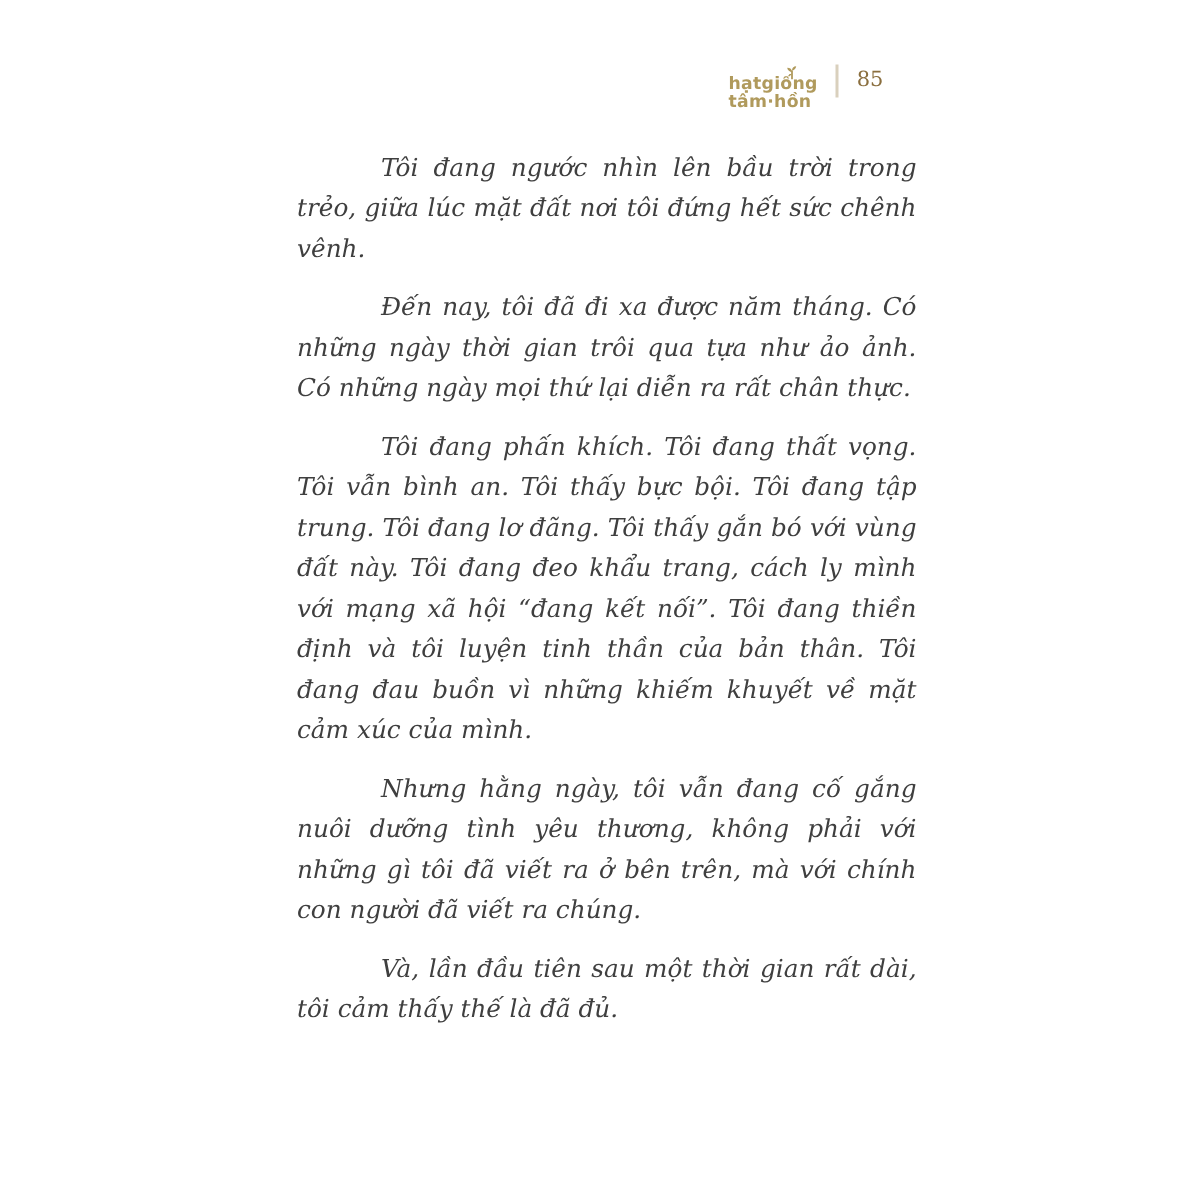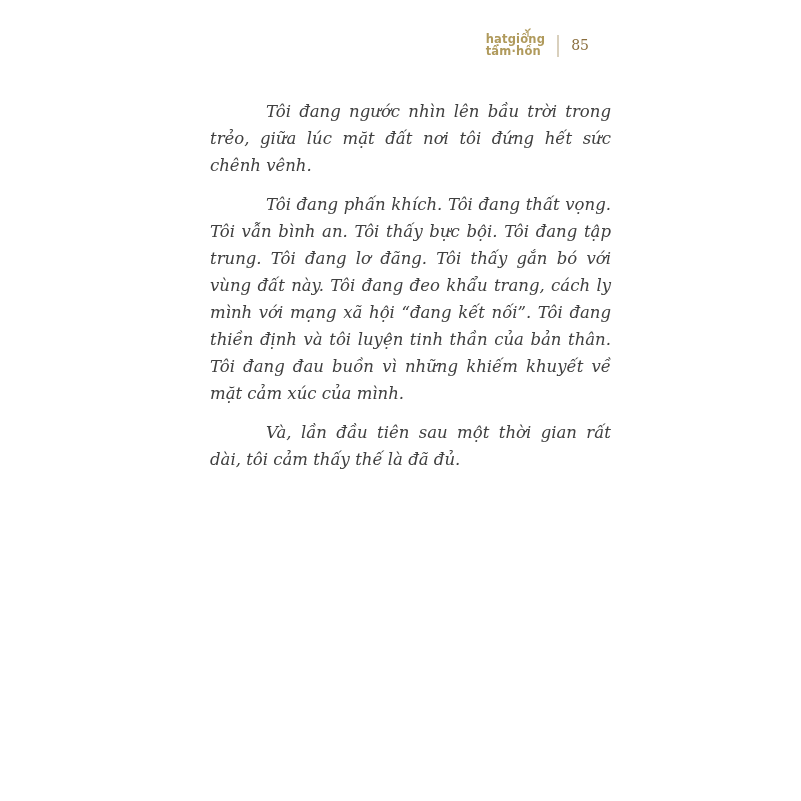--- a/index.html
+++ b/index.html
@@ -27,20 +27,21 @@
   }
   .logo {
     position: relative;
     text-align: left;
     color: #b09a5c;
     font-family: "DejaVu Sans", "Liberation Sans", sans-serif;
     font-size: 11.5px;
     font-weight: bold;
     line-height: 11.5px;
     letter-spacing: 0.2px;
+    margin-top: 16px;
   }
   .logo .line {
     display: block;
     white-space: nowrap;
   }
   .sprout {
     position: absolute;
     top: -7px;
     left: 36px;
     width: 12px;
@@ -63,21 +64,21 @@
     position: absolute;
     top: 98px;
     left: 198px;
     width: 413px;
     color: #3f3f3f;
     font-size: 16.5px;
     line-height: 27px;
     text-align: justify;
   }
   .text-block p {
-    margin: 0 0 12px 12px;
+    margin: 0 0 12px 0;
     text-indent: 56px;
     font-style: italic;
   }
 </style>
 </head>
 <body>
 
 <div class="page">
 
   <div class="header">
@@ -91,18 +92,20 @@
       </span>
       <span class="line">hạtgiống</span>
       <span class="line">tâm·hồn</span>
     </div>
     <div class="divider"></div>
     <div class="page-number">85</div>
   </div>
 
   <div class="text-block">
     <p>Tôi đang ngước nhìn lên bầu trời trong trẻo, giữa lúc mặt đất nơi tôi đứng hết sức chênh vênh.</p>
+    <p>Đến nay, tôi đã đi xa được năm tháng. Có những ngày thời gian trôi qua tựa như ảo ảnh. Có những ngày mọi thứ lại diễn ra rất chân thực.</p>
     <p>Tôi đang phấn khích. Tôi đang thất vọng. Tôi vẫn bình an. Tôi thấy bực bội. Tôi đang tập trung. Tôi đang lơ đãng. Tôi thấy gắn bó với vùng đất này. Tôi đang đeo khẩu trang, cách ly mình với mạng xã hội “đang kết nối”. Tôi đang thiền định và tôi luyện tinh thần của bản thân. Tôi đang đau buồn vì những khiếm khuyết về mặt cảm xúc của mình.</p>
+    <p>Nhưng hằng ngày, tôi vẫn đang cố gắng nuôi dưỡng tình yêu thương, không phải với những gì tôi đã viết ra ở bên trên, mà với chính con người đã viết ra chúng.</p>
     <p>Và, lần đầu tiên sau một thời gian rất dài, tôi cảm thấy thế là đã đủ.</p>
 
   </div>
 
 </div>
 
 </body></html>

